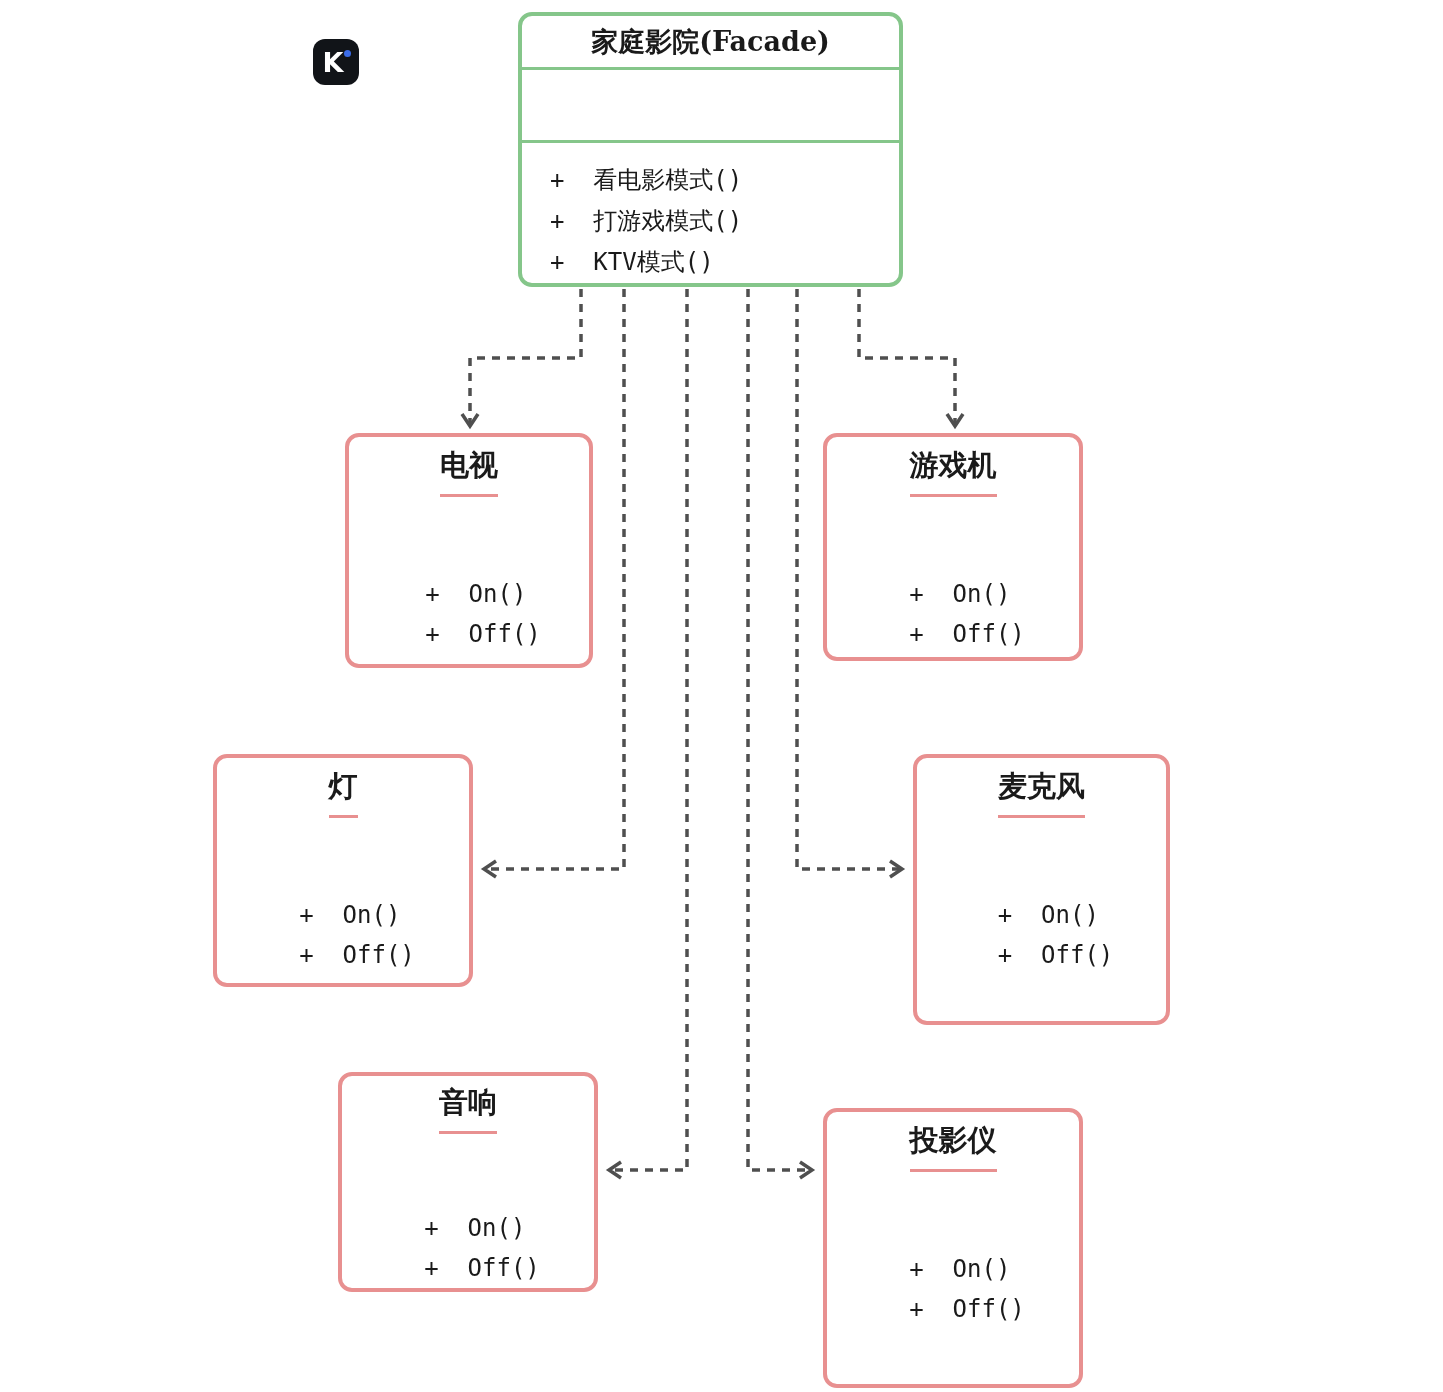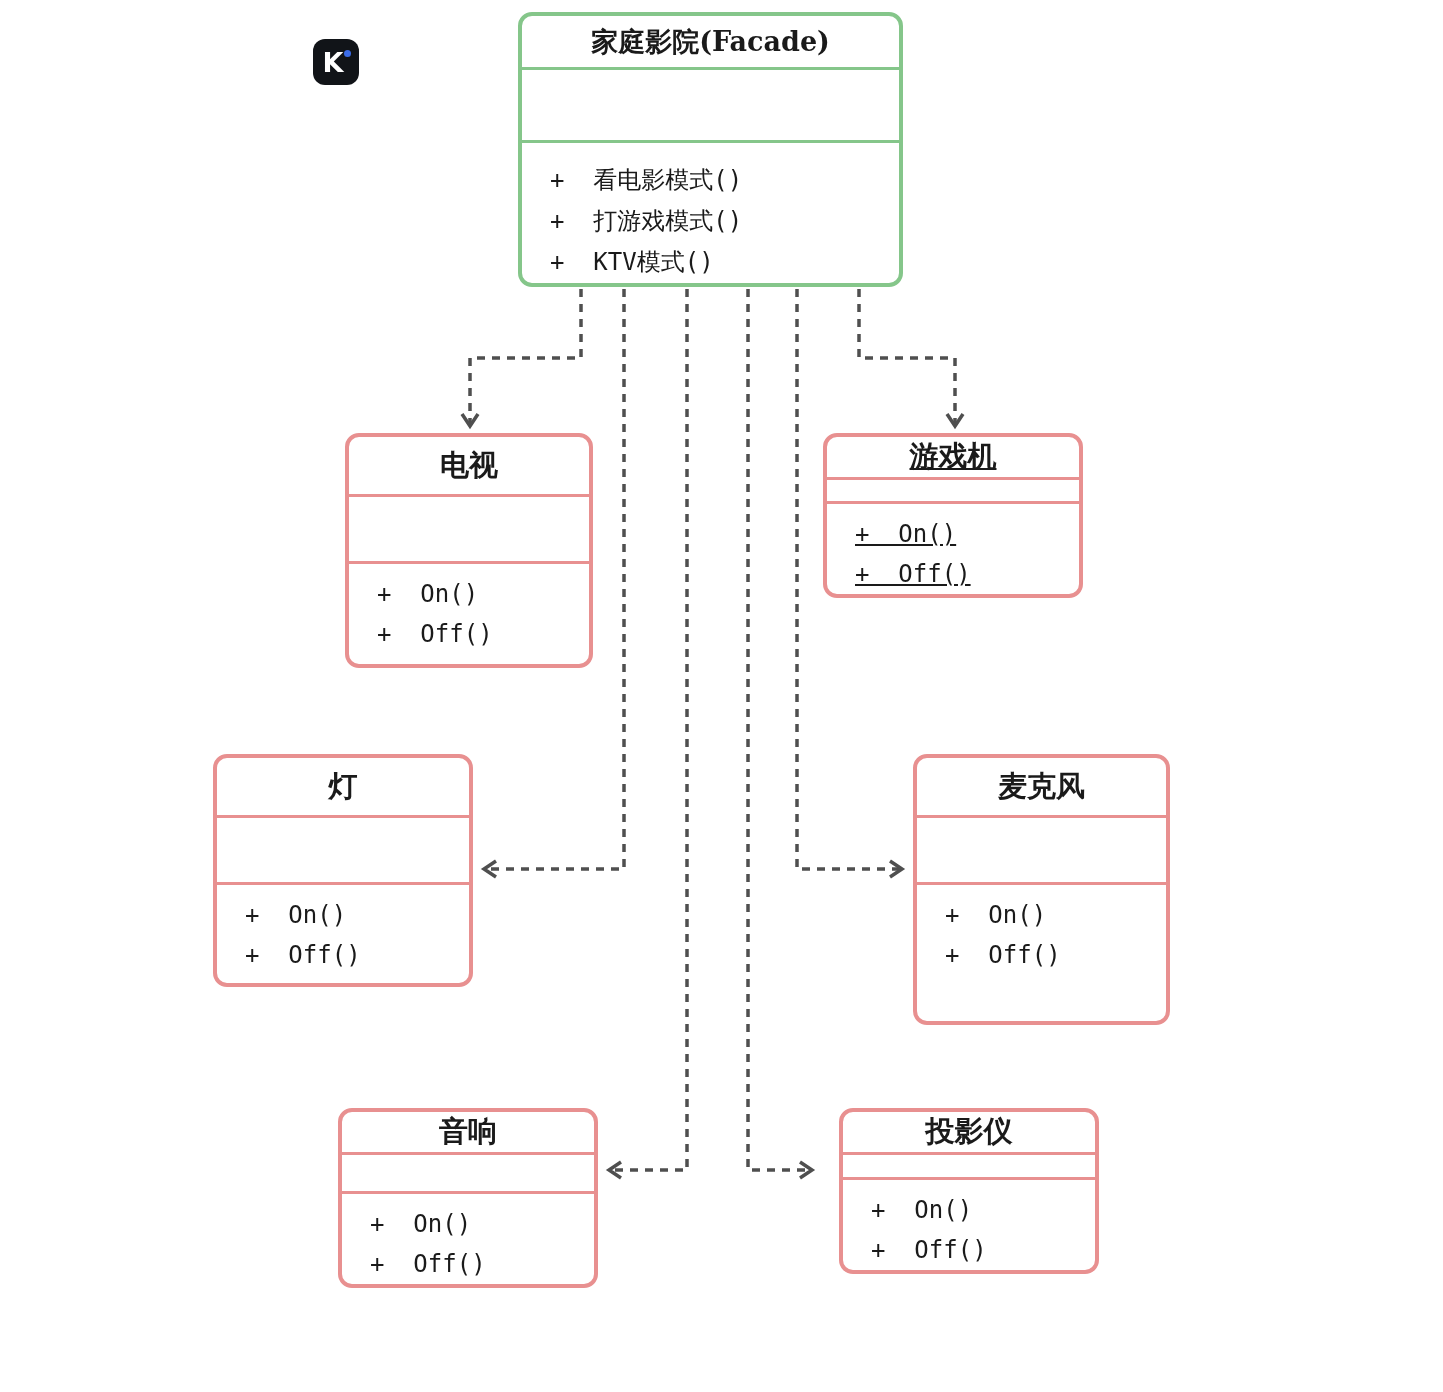--- a/index.html
+++ b/index.html
@@ -16,21 +16,21 @@
 
   
   svg.wires{position:absolute;left:0;top:0;width:1443px;height:1392px;pointer-events:none;}
   svg.wires path.wire{fill:none;stroke:var(--connector);stroke-width:3.5;stroke-dasharray:8 7;}
   svg.wires .head{fill:none;stroke:var(--connector);stroke-width:3.5;}
 
   
   .uml-class{position:absolute;background:#ffffff;border:4px solid;border-radius:14px;
              display:flex;flex-direction:column;}
   .uml-class.facade{border-color:var(--facade-border);gap:7px;}
-  .uml-class.subsystem{border-color:var(--subsystem-border);}
+  .uml-class.subsystem{border-color:var(--subsystem-border);align-items:center;}
   .uml-title{display:flex;align-items:center;justify-content:center;
              font-family:"DejaVu Serif",serif;font-weight:bold;
              border-bottom:3px solid;}
   .facade .uml-title{border-bottom-color:var(--facade-border);height:57px;font-size:27px;}
   .subsystem .uml-title{border-bottom-color:var(--subsystem-border);height:60px;font-size:29px;}
   .uml-attrs{border-bottom:3px solid;}
   .facade .uml-attrs{border-bottom-color:var(--facade-border);height:69px;}
   .subsystem .uml-attrs{border-bottom-color:var(--subsystem-border);height:67px;}
   .uml-methods{flex:1;padding:10px 0 0 28px;}
   .uml-method{font-family:"DejaVu Sans Mono",monospace;font-size:24px;line-height:40px;
@@ -81,21 +81,21 @@
 
   <div class="uml-class subsystem" style="left:345px;top:433px;width:248px;height:235px;">
     <div class="uml-title">电视</div>
     <div class="uml-attrs"></div>
     <div class="uml-methods">
       <div class="uml-method">+  On()</div>
       <div class="uml-method">+  Off()</div>
     </div>
   </div>
 
-  <div class="uml-class subsystem" style="left:823px;top:433px;width:260px;height:165px;text-decoration:underline;">
+  <div class="uml-class subsystem" style="left:823px;top:433px;width:260px;height:228px;">
     <div class="uml-title">游戏机</div>
     <div class="uml-attrs"></div>
     <div class="uml-methods">
       <div class="uml-method">+  On()</div>
       <div class="uml-method">+  Off()</div>
     </div>
   </div>
 
   <div class="uml-class subsystem" style="left:213px;top:754px;width:260px;height:233px;">
     <div class="uml-title">灯</div>
@@ -108,30 +108,30 @@
 
   <div class="uml-class subsystem" style="left:913px;top:754px;width:257px;height:271px;">
     <div class="uml-title">麦克风</div>
     <div class="uml-attrs"></div>
     <div class="uml-methods">
       <div class="uml-method">+  On()</div>
       <div class="uml-method">+  Off()</div>
     </div>
   </div>
 
-  <div class="uml-class subsystem" style="left:338px;top:1108px;width:260px;height:180px;">
+  <div class="uml-class subsystem" style="left:338px;top:1072px;width:260px;height:220px;">
     <div class="uml-title">音响</div>
     <div class="uml-attrs"></div>
     <div class="uml-methods">
       <div class="uml-method">+  On()</div>
       <div class="uml-method">+  Off()</div>
     </div>
   </div>
 
-  <div class="uml-class subsystem" style="left:823px;top:1108px;width:260px;height:166px;margin-left:16px;">
+  <div class="uml-class subsystem" style="left:823px;top:1108px;width:260px;height:280px;">
     <div class="uml-title">投影仪</div>
     <div class="uml-attrs"></div>
     <div class="uml-methods">
       <div class="uml-method">+  On()</div>
       <div class="uml-method">+  Off()</div>
     </div>
   </div>
 
 </div>
 

